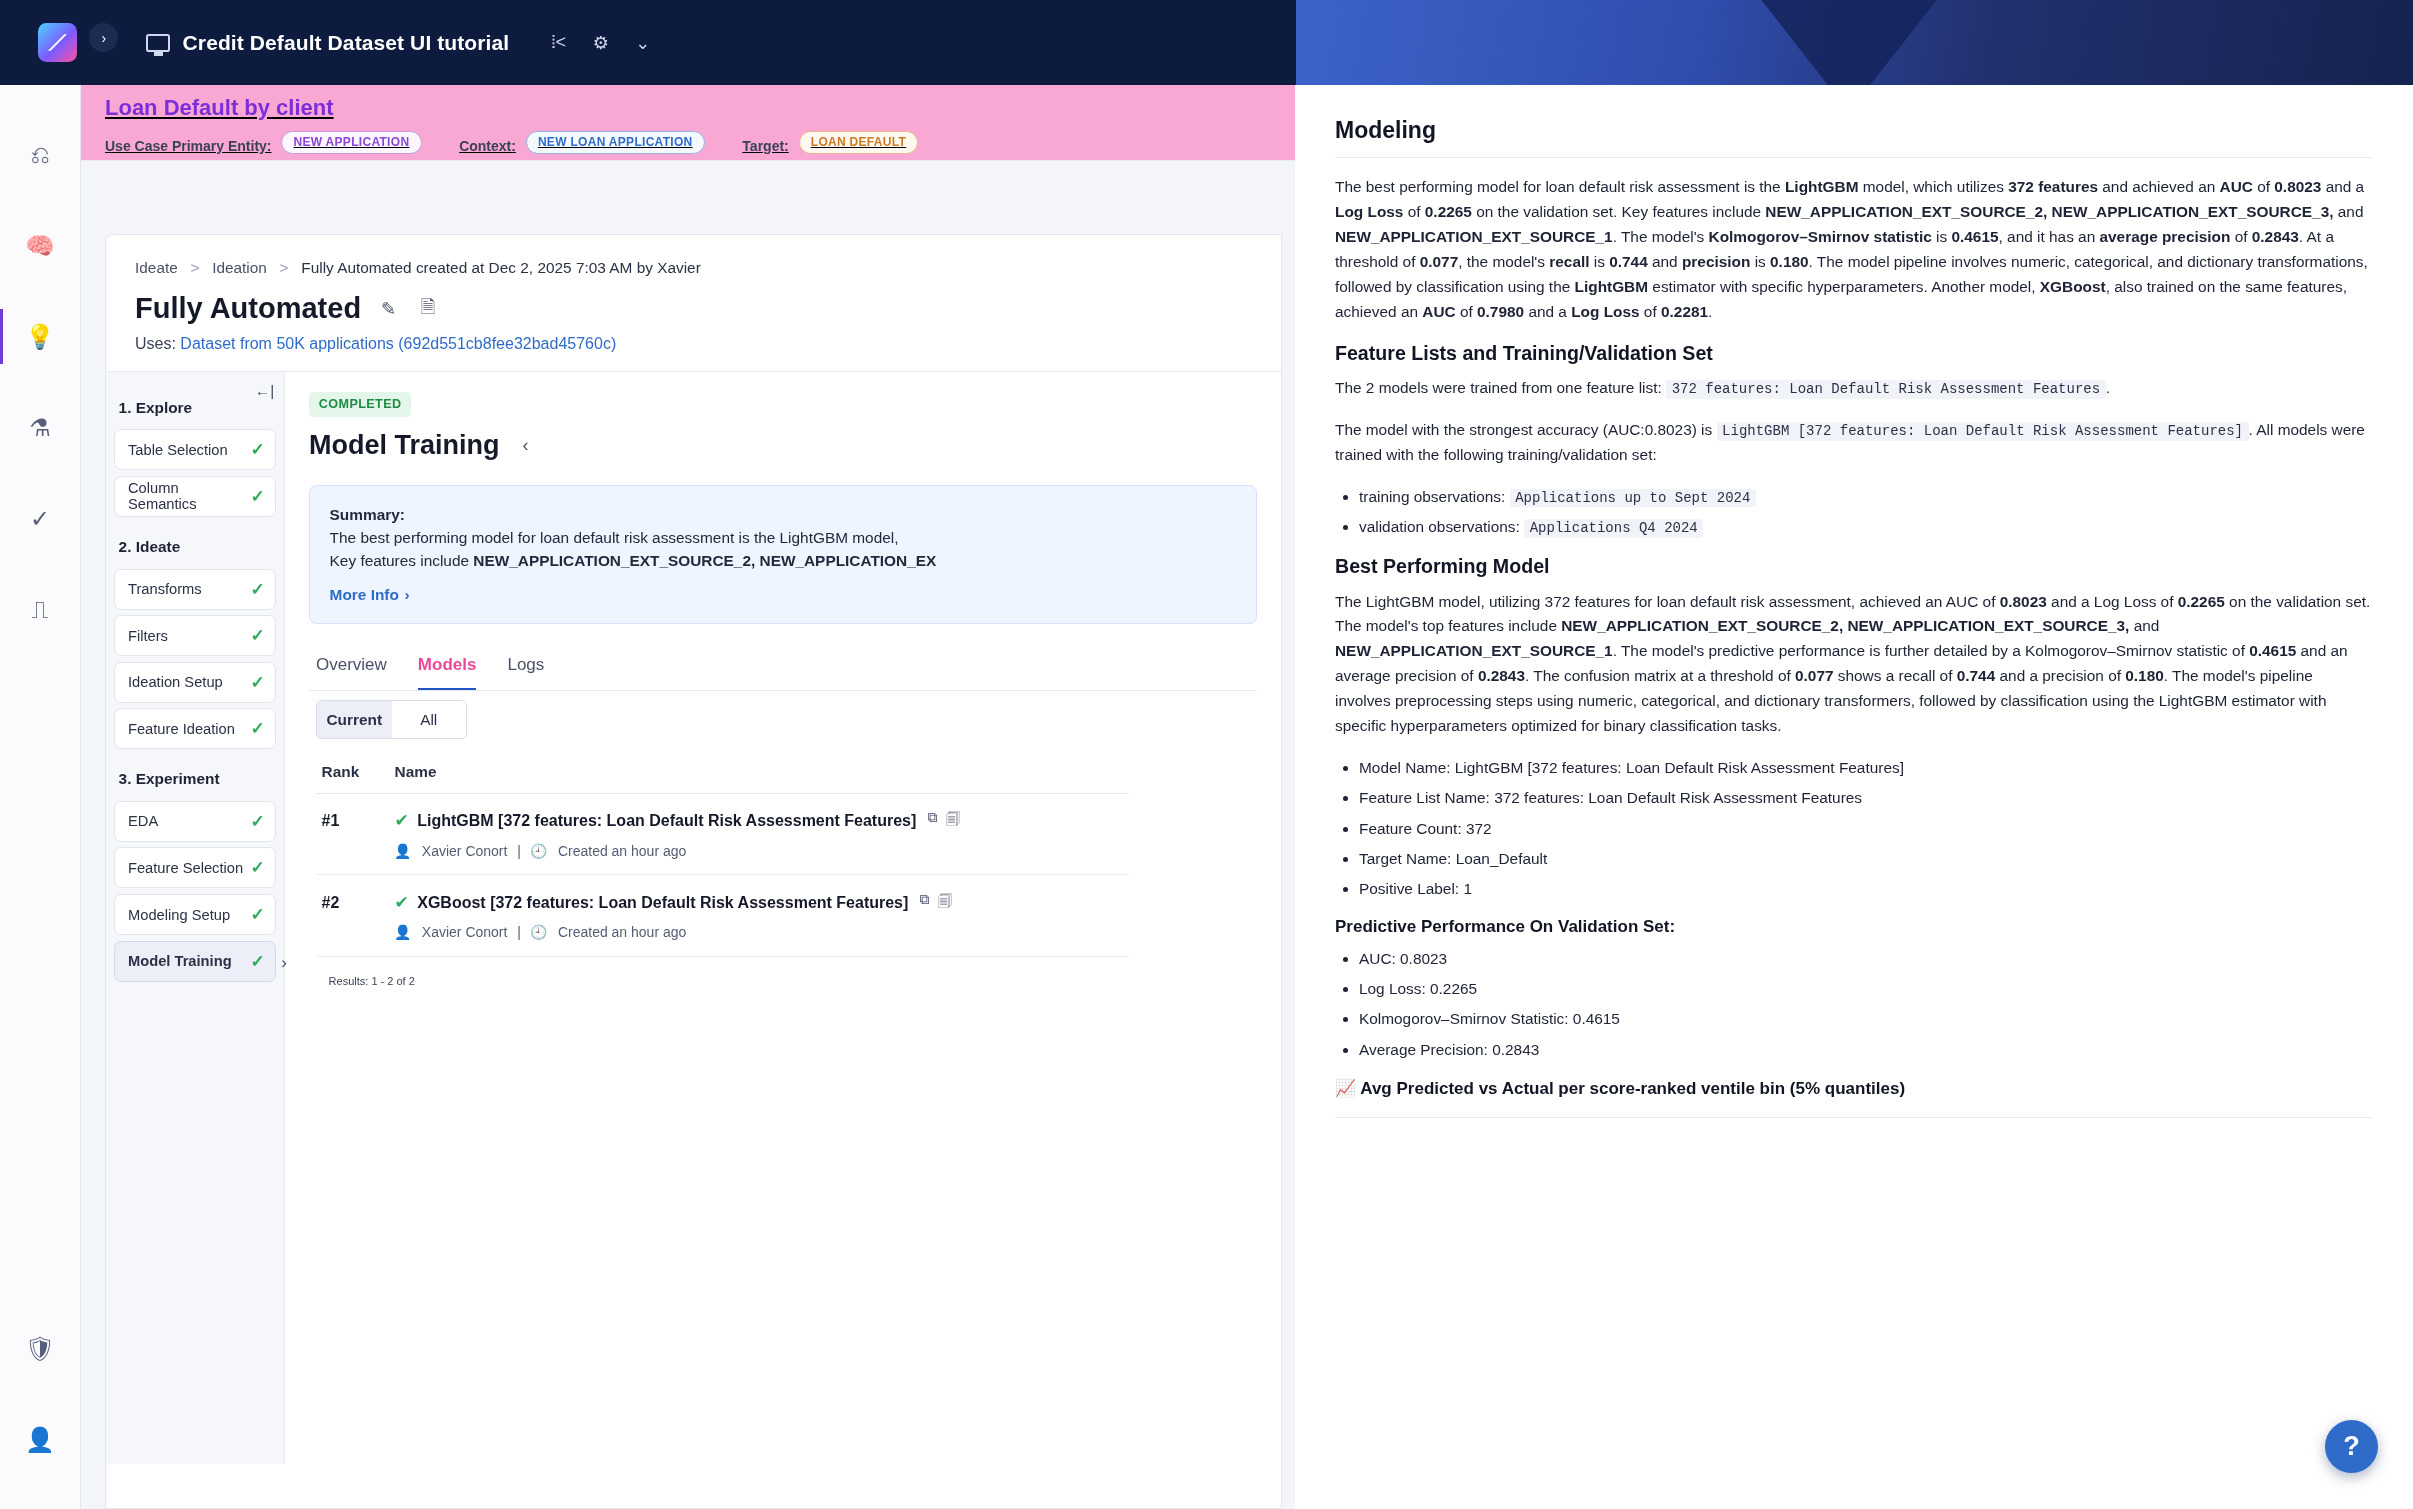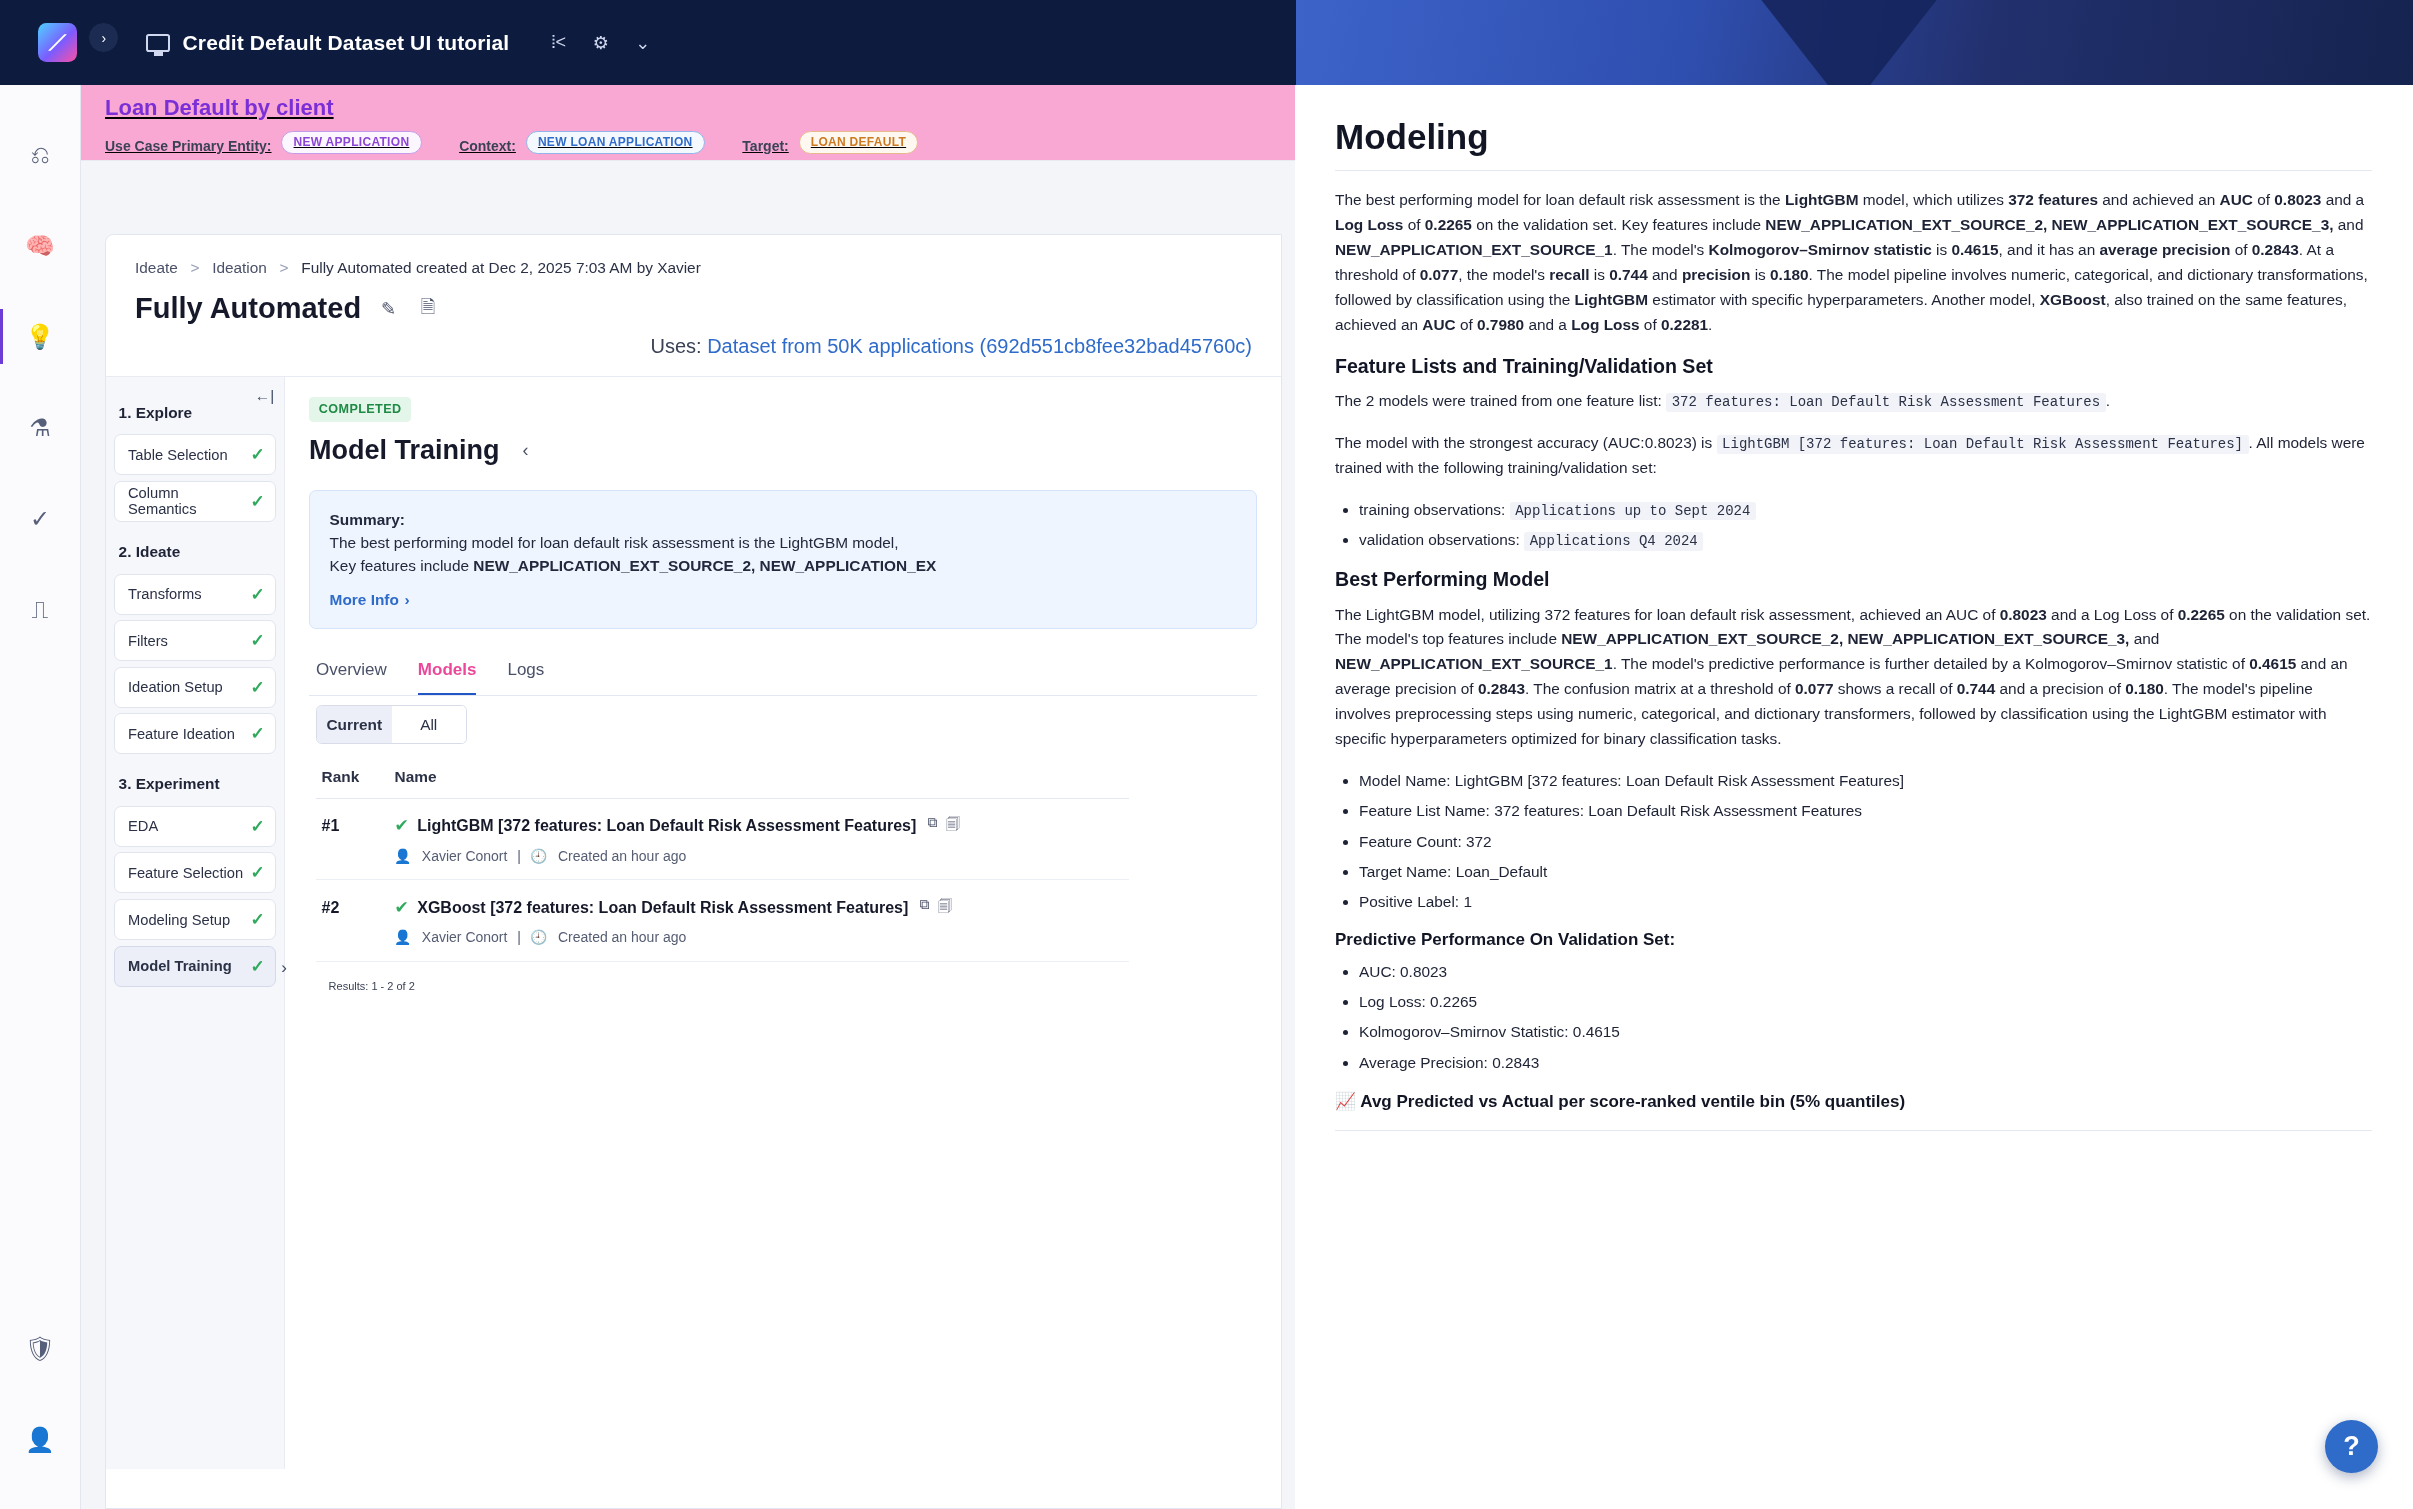--- a/index.html
+++ b/index.html
@@ -94,21 +94,21 @@
     position: absolute; top: 234px; left: 105px; width: 1177px; height: 1275px;
     background: #ffffff; border: 0.7px solid #e2e6f0; border-radius: 8.4px 0 0 0;
     overflow: hidden;
   }
   .breadcrumb { padding: 24px 29px 0 29px; font-size: 15.4px; color: #4a5168; }
   .breadcrumb .sep { color: #98a0b6; margin: 0 8.4px; }
   .breadcrumb .crumb-current { color: #2b3146; }
   .h1row { display:flex; align-items:center; gap: 15.4px; padding: 15.4px 29px 0 29px; }
   .h1 { font-size: 29px; font-weight: bold; color: #16192a; }
   .h1-ico { width: 24px; height: 24px; color:#4a5168; font-size: 18px; display:flex; align-items:center; justify-content:center; }
-  .uses { padding: 9.8px 29px 0 29px; font-size: 20px; color: #3b4256; text-align: right; }
+  .uses { padding: 9.8px 29px 0 29px; font-size: 16px; color: #3b4256; }
   .uses a { color: #2f6bc9; text-decoration: none; }
 
   
   .split { display:flex; margin-top: 18px; height: 1093px; border-top: 0.7px solid #e8ebf3; }
   .stages {
     width: 179px; background: #f6f7fb; border-right: 0.7px solid #e8ebf3;
     padding: 11.2px 0 0 0; position: relative;
   }
   .collapse-left { position: absolute; right: 9.8px; top: 9.8px; color:#3f4a66; font-size: 15.4px; }
   .stage-group { font-size: 15.4px; font-weight: bold; color: #1e2336; padding: 15.4px 0 7px 12.6px; }
@@ -156,21 +156,21 @@
   .row-name { font-weight: bold; }
   .row-icons { margin-left: 11.2px; display:flex; gap: 8.4px; color:#4a5168; font-size: 14px; }
   .row-sub { display:flex; align-items:center; gap: 9.8px; margin-top: 9.8px; padding-left: 73px; font-size: 14px; color:#555d73; }
   .results { padding: 18px 5.6px; font-size: 11px; color:#3b4256; margin-left: 7px; }
 
   
   .doc {
     position: absolute; top: 85px; left: 1296px; width: 1118px; height: 1424px;
     background: #ffffff; padding: 32px 42px 0 39px; overflow: hidden;
   }
-  .doc h1 { font-size: 35px; margin: 0 0 7px 0; color: #111524; }
+  .doc h1 { font-size: 23px; margin: 0 0 7px 0; color: #111524; }
   .doc .rule { height: 0.7px; background: #e4e8f1; margin: 12.6px 0 18px 0; }
   .doc p { font-size: 15.4px; line-height: 1.62; color: #1d2235; margin: 0 0 17px 0; }
   .doc h2 { font-size: 19.6px; margin: 5.6px 0 11.2px 0; color: #111524; }
   .doc h3 { font-size: 17px; margin: 12.6px 0 9.8px 0; color: #111524; }
   .doc ul { margin: 0 0 15.4px 0; padding-left: 24px; }
   .doc li { font-size: 15.4px; line-height: 1.6; color: #1d2235; margin-bottom: 5.6px; }
   code.mono {
     font-family: "Liberation Mono", monospace; font-size: 14px;
     background: #f1f3f8; border-radius: 2.8px; padding: 1.4px 5.6px; color:#2b3146;
   }

